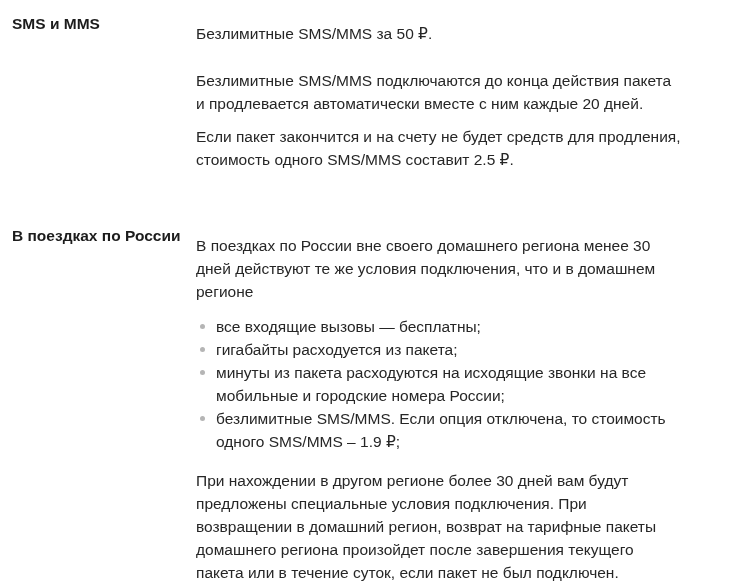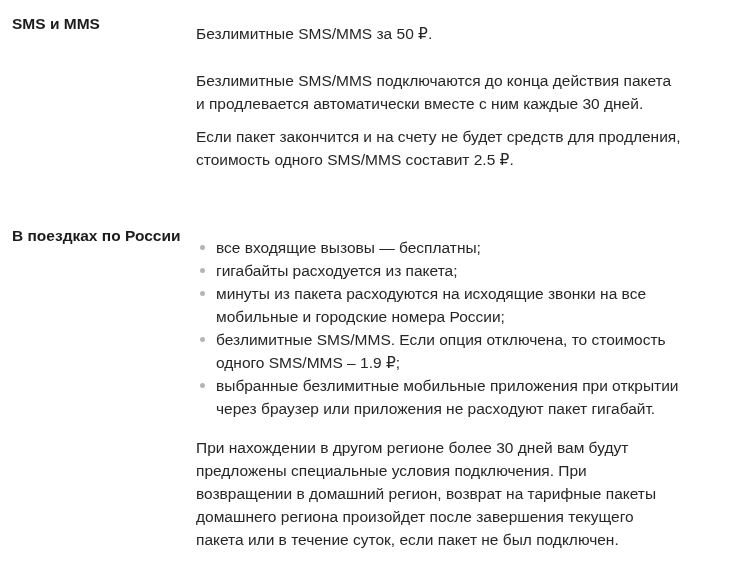--- a/index.html
+++ b/index.html
@@ -73,50 +73,47 @@
 
 <div class="page">
 
   <div class="section">
     <div class="row-label">SMS и MMS</div>
     <div class="row-content">
       <div class="block">
         <p class="para">Безлимитные SMS/MMS за 50 ₽.</p>
       </div>
       <div class="block">
-        <p class="para">Безлимитные SMS/MMS подключаются до конца действия пакета и продлевается автоматически вместе с ним каждые 30 дней.</p>
+        <p class="para">Безлимитные SMS/MMS подключаются до конца действия пакета и продлевается автоматически вместе с ним каждые 20 дней.</p>
         <p class="para">Если пакет закончится и на счету не будет средств для продления, стоимость одного SMS/MMS составит 2.5 ₽.</p>
       </div>
     </div>
   </div>
 
   <div class="section">
     <div class="row-label">В поездках по России</div>
     <div class="row-content">
+      <p class="para">В поездках по России вне своего домашнего региона менее 30 дней действуют те же условия подключения, что и в домашнем регионе</p>
 
       <ul class="bullet-list">
         <li>
           <span class="bullet-dot"></span>
           <span>все входящие вызовы — бесплатны;</span>
         </li>
         <li>
           <span class="bullet-dot"></span>
           <span>гигабайты расходуется из пакета;</span>
         </li>
         <li>
           <span class="bullet-dot"></span>
           <span>минуты из пакета расходуются на исходящие звонки на все мобильные и городские номера России;</span>
         </li>
         <li>
           <span class="bullet-dot"></span>
           <span>безлимитные SMS/MMS. Если опция отключена, то стоимость одного SMS/MMS – 1.9 ₽;</span>
         </li>
-        <li>
-          <span class="bullet-dot"></span>
-          <span>выбранные безлимитные мобильные приложения при открытии через браузер или приложения не расходуют пакет гигабайт.</span>
-        </li>
       </ul>
 
       <p class="para outro">При нахождении в другом регионе более 30 дней вам будут предложены специальные условия подключения. При возвращении в домашний регион, возврат на тарифные пакеты домашнего региона произойдет после завершения текущего пакета или в течение суток, если пакет не был подключен.</p>
     </div>
   </div>
 
 </div>
 
 </body></html>

